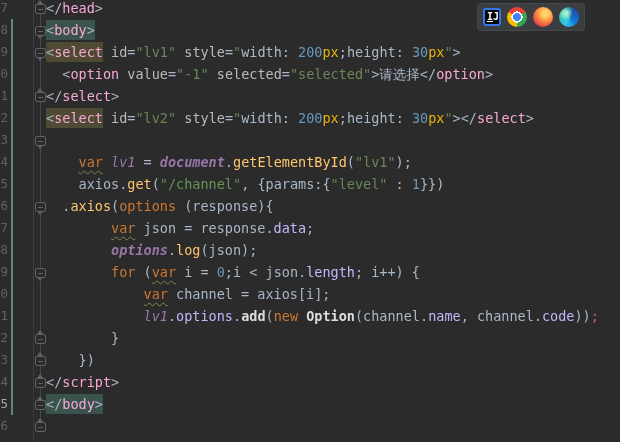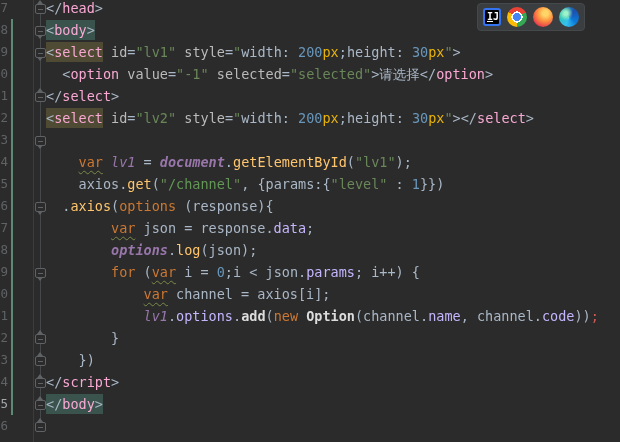--- a/index.html
+++ b/index.html
@@ -146,21 +146,21 @@
         <span class="ln">17</span>
         <span class="code"><span class="tk p">        </span><span class="tk kwv">var</span><span class="tk p"> json = response.</span><span class="tk fld">data</span><span class="tk p">;</span></span>
       </div>
       <div class="row">
         <span class="ln">18</span>
         <span class="code"><span class="tk p">        </span><span class="tk glbB">options</span><span class="tk p">.</span><span class="tk fn">log</span><span class="tk p">(json);</span></span>
       </div>
       <div class="row">
         <span class="ln">19</span>
         <span class="fold start"></span>
-        <span class="code"><span class="tk p">        </span><span class="tk kw">for</span><span class="tk p"> (</span><span class="tk kwv">var</span><span class="tk p"> i = </span><span class="tk num">0</span><span class="tk p">;i &lt; json.</span><span class="tk fld">params</span><span class="tk p">; i++) {</span></span>
+        <span class="code"><span class="tk p">        </span><span class="tk kw">for</span><span class="tk p"> (</span><span class="tk kwv">var</span><span class="tk p"> i = </span><span class="tk num">0</span><span class="tk p">;i &lt; json.</span><span class="tk fld">length</span><span class="tk p">; i++) {</span></span>
       </div>
       <div class="row">
         <span class="ln">20</span>
         <span class="code"><span class="tk p">            </span><span class="tk kwv">var</span><span class="tk p"> channel = axios[i];</span></span>
       </div>
       <div class="row">
         <span class="ln">21</span>
         <span class="code"><span class="tk p">            </span><span class="tk glb">lv1</span><span class="tk p">.</span><span class="tk fld">options</span><span class="tk p">.</span><span class="tk bold">add</span><span class="tk p">(</span><span class="tk kw">new</span><span class="tk p"> </span><span class="tk bold">Option</span><span class="tk p">(channel.</span><span class="tk fld">name</span><span class="tk p">, channel.</span><span class="tk fld">code</span><span class="tk p">))</span><span class="tk err">;</span></span>
       </div>
       <div class="row">

